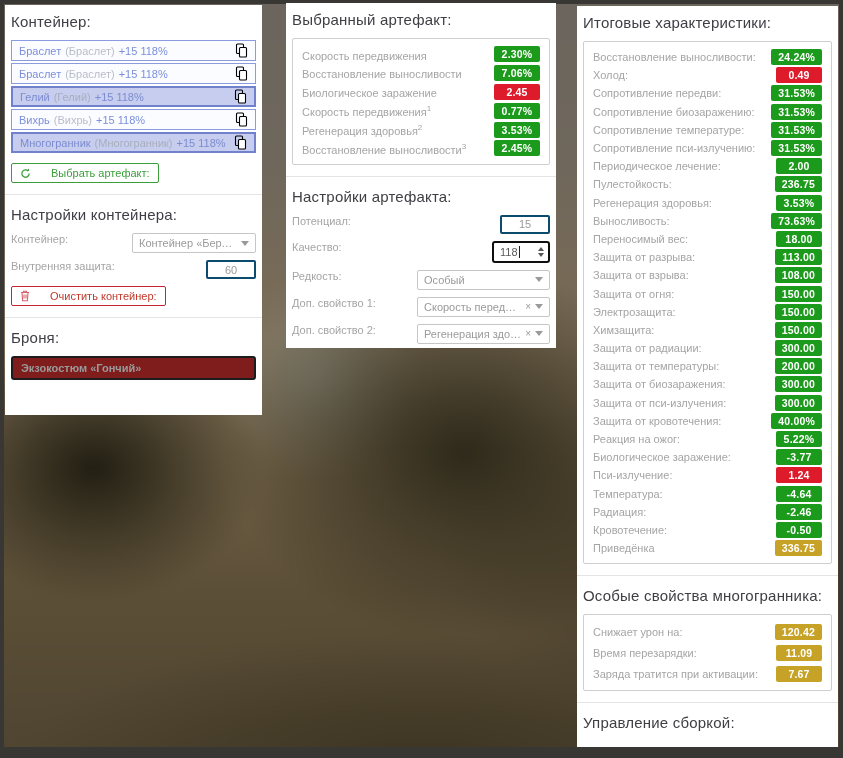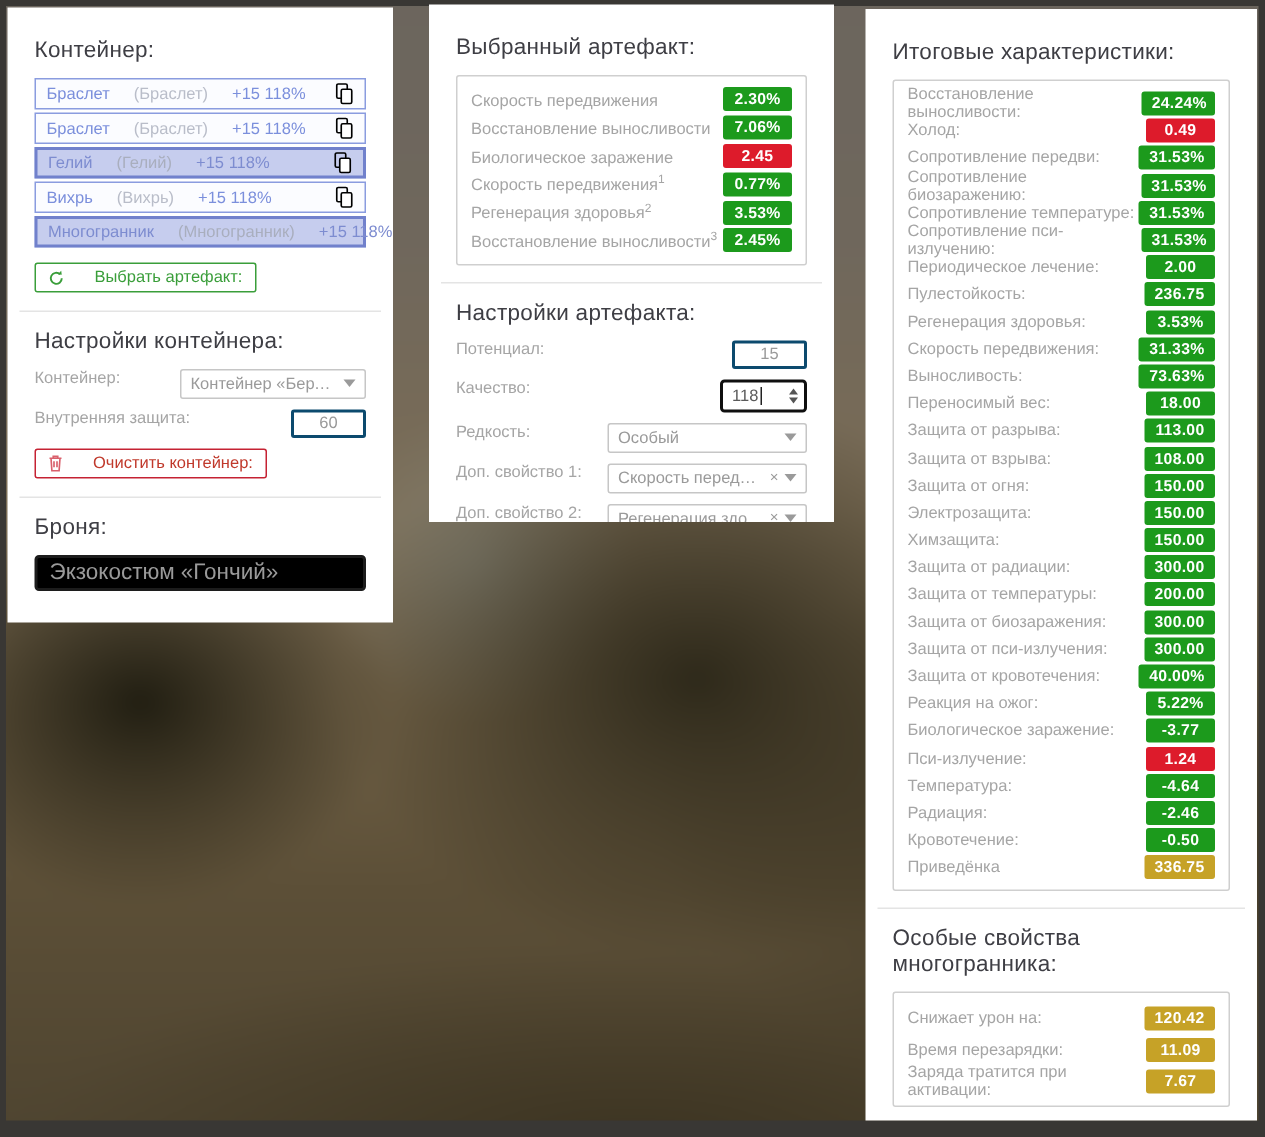--- a/index.html
+++ b/index.html
@@ -14,28 +14,28 @@
     position:absolute;inset:-14px;filter:blur(6px);
     background:
       radial-gradient(240px 190px at 12% 62%, rgba(26,24,13,.92), rgba(26,24,13,0) 70%),
       radial-gradient(330px 260px at 55% 60%, rgba(40,36,22,.92), rgba(40,36,22,0) 72%),
       radial-gradient(150px 150px at 38% 50%, rgba(137,140,130,.55), rgba(137,140,130,0) 70%),
       radial-gradient(420px 240px at 88% 72%, rgba(50,44,28,.75), rgba(50,44,28,0) 75%),
       radial-gradient(500px 160px at 50% 100%, rgba(56,48,30,.8), rgba(56,48,30,0) 80%),
       linear-gradient(180deg,#6b655d 0%,#6f675c 22%,#7a6c55 45%,#6f6046 62%,#5c4f37 78%,#4e4430 100%);
   }
   
-  .panel{position:absolute;background:#fff;box-sizing:border-box;padding:18px;overflow:hidden;}
+  .panel{position:absolute;background:#fff;box-sizing:border-box;padding:6px;overflow:hidden;}
   .panel-left{left:5px;top:5px;width:257px;height:410px;}
   .panel-mid{left:286px;top:3px;width:270px;height:345px;}
   .panel-right{left:577px;top:6px;width:261px;height:741px;}
   .h1{font-size:15px;color:#3e3e44;margin:2px 0 10px 0;letter-spacing:.2px;}
   .divider{height:1px;background:#e4e4e4;margin:11px -10px;}
   
-  .slot{box-sizing:border-box;height:21px;display:flex;align-items:center;gap:16px;
+  .slot{box-sizing:border-box;height:21px;display:flex;align-items:center;gap:4px;
         padding:0 7px;margin-bottom:2px;font-size:11px;position:relative;cursor:pointer;white-space:nowrap;}
   .slot.blue-light{background:#fbfcff;border:1px solid #8a9cdf;}
   .slot.blue-light .slot-name,.slot.blue-light .slot-mod{color:#7b8fdc;}
   .slot.blue-light .slot-alt{color:#b9bdc9;}
   .slot.blue-dark{background:#c6cdee;border:2px solid #7181cc;}
   .slot.blue-dark .slot-name,.slot.blue-dark .slot-mod{color:#7d8cd0;}
   .slot.blue-dark .slot-alt{color:#a9aebe;}
   .slot.green-slot{background:#eaf6ea;border:1px solid #57a857;}
   .slot.green-slot .slot-name,.slot.green-slot .slot-mod{color:#6cb96c;}
   .slot.green-slot .slot-alt{color:#a8c0a8;}
@@ -53,21 +53,21 @@
        display:flex;align-items:center;gap:4px;padding:0 6px;font-size:11px;color:#9a9a9a;cursor:pointer;white-space:nowrap;}
   .sel .txt{overflow:hidden;text-overflow:ellipsis;}
   .sel .clear{color:#9a9a9a;font-size:10px;margin-left:auto;}
   .tri{width:0;height:0;border-left:4px solid transparent;border-right:4px solid transparent;
        border-top:5px solid #9a9a9a;flex:0 0 auto;}
   .sel .tri{margin-left:auto;}
   .sel .clear + .tri{margin-left:0;}
   .inp{box-sizing:border-box;height:19px;width:50px;border:2px solid #0c4a6e;border-radius:2px;
        display:flex;align-items:center;justify-content:center;font-size:11px;color:#9a9a9a;background:#fff;}
   .armor-name{box-sizing:border-box;height:24px;border:2px solid #1c1c1c;border-radius:3px;
-       display:flex;align-items:center;padding:0 8px;font-size:15px;color:#9a9a9a;margin:2px 0 8px 0;background:#000000;}
+       display:flex;align-items:center;padding:0 8px;font-size:11px;color:#9a9a9a;margin:2px 0 8px 0;background:#7f1d1d;font-weight:bold;}
   .qinp{box-sizing:border-box;height:22px;width:58px;border:2px solid #0f0f0f;border-radius:3px;
        display:flex;align-items:center;padding:0 4px 0 6px;font-size:11px;color:#5a5a5a;background:#fff;}
   .caret{width:1px;height:12px;background:#222;margin-left:1px;}
   .spin{margin-left:auto;display:flex;flex-direction:column;gap:2px;align-items:center;cursor:pointer;}
   .spin .up{width:0;height:0;border-left:3.5px solid transparent;border-right:3.5px solid transparent;border-bottom:4px solid #555;}
   .spin .dn{width:0;height:0;border-left:3.5px solid transparent;border-right:3.5px solid transparent;border-top:4px solid #555;}
   
   .box{border:1px solid #cfcfcf;border-radius:2px;padding:6px 9px;background:#fff;}
   .stat-row{display:flex;align-items:center;justify-content:space-between;font-size:11px;color:#a5a5a5;}
   .totals .stat-row{height:18.2px;}
@@ -322,24 +322,20 @@
       <div class="stat-row">
         <span>Пулестойкость:</span>
         <span class="badge green">236.75</span>
       </div>
 
       <div class="stat-row">
         <span>Регенерация здоровья:</span>
         <span class="badge green">3.53%</span>
       </div>
 
-      <div class="stat-row">
-        <span>Скорость передвижения:</span>
-        <span class="badge green">31.33%</span>
-      </div>
 
       <div class="stat-row">
         <span>Выносливость:</span>
         <span class="badge green">73.63%</span>
       </div>
 
       <div class="stat-row">
         <span>Переносимый вес:</span>
         <span class="badge green">18.00</span>
       </div>

